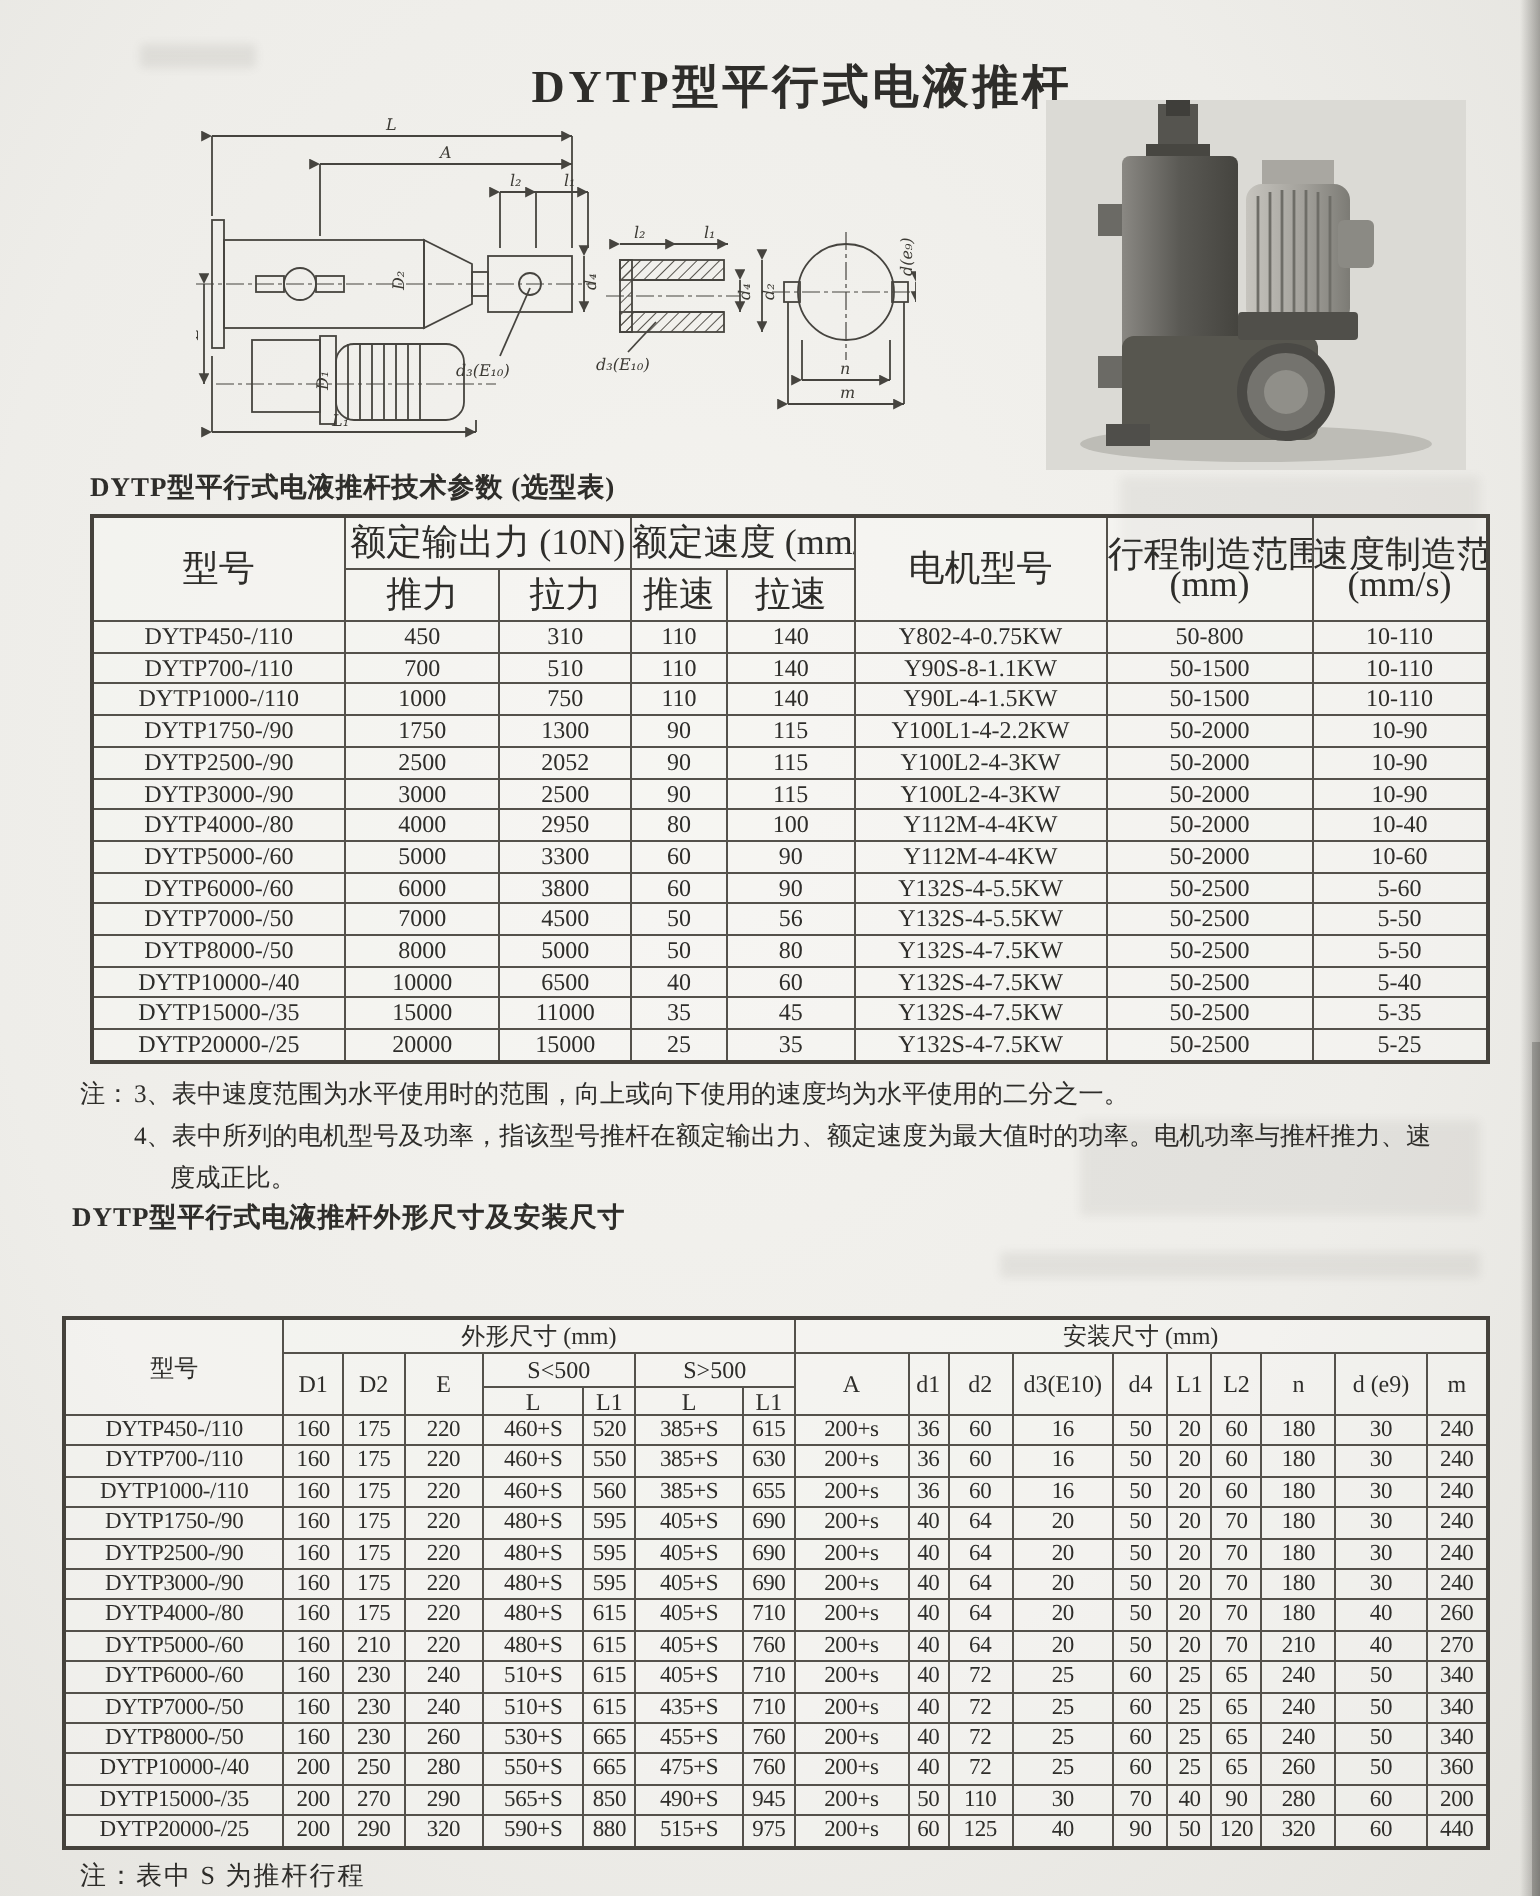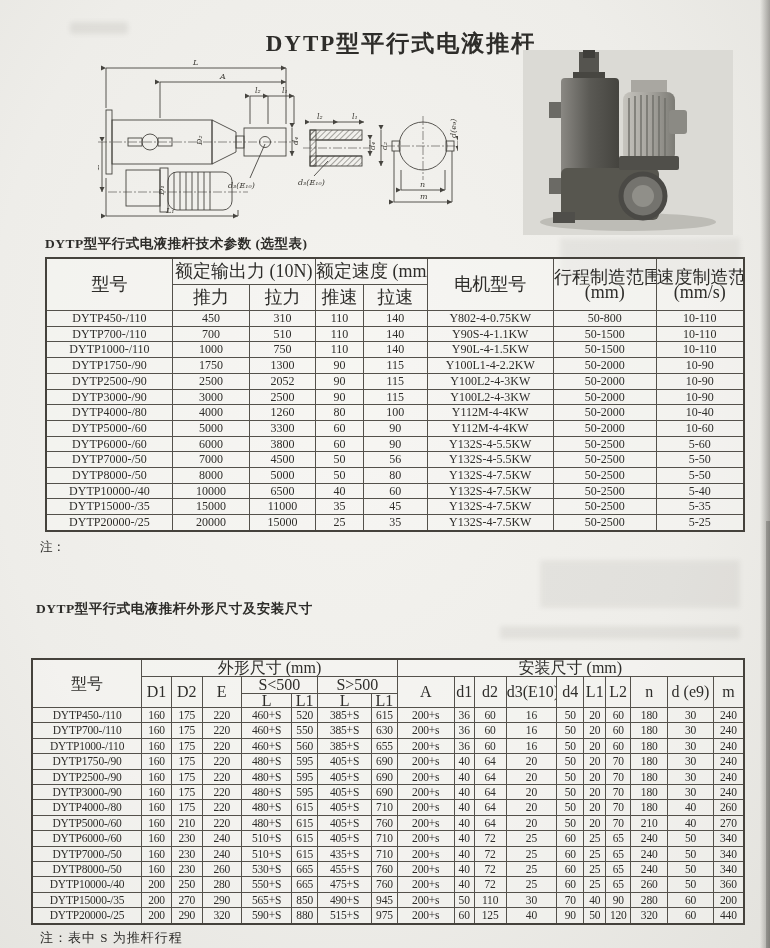--- a/index.html
+++ b/index.html
@@ -26,21 +26,21 @@
   table{border-collapse:collapse;table-layout:fixed;position:absolute;background:rgba(250,250,247,.4);}
   th,td{border:1px solid #54514b;font-weight:normal;text-align:center;vertical-align:middle;
     padding:0;overflow:hidden;white-space:nowrap;}
   table{border:2px solid #45423c;}
 
   #t1{left:45px;top:257px;width:700px;}
   #t1 th{font-size:18px;height:25px;line-height:15px;}
   #t1 tbody td{font-size:12px;height:14.7px;line-height:14.7px;}
 
   #t2{left:31px;top:658px;width:714px;}
-  #t2 th{font-size:16px;height:16px;line-height:14px;}
+  #t2 th{font-size:12px;height:16px;line-height:14px;}
   #t2 tr.sub2 th{height:13px;line-height:12px;}
   #t2 tbody td{font-size:11.5px;height:14.4px;line-height:14.4px;letter-spacing:-.2px;}
 
   .notes{position:absolute;left:40px;top:537px;width:690px;font-size:12.6px;}
   .notes .note-label{position:absolute;left:0;top:0;line-height:21px;}
   .note-items{margin-left:27px;width:660px;}
   .note-item{line-height:21px;padding-left:18px;text-indent:-18px;}
 
   .footnote{position:absolute;left:40px;top:929px;font-size:13px;letter-spacing:1px;}
 
@@ -246,21 +246,21 @@
         <td>Y802-4-0.75KW</td>
         <td>50-800</td>
         <td>10-110</td>
       </tr>
       <tr>
         <td>DYTP700-/110</td>
         <td>700</td>
         <td>510</td>
         <td>110</td>
         <td>140</td>
-        <td>Y90S-4-1.1KW</td>
+        <td>Y90S-8-1.1KW</td>
         <td>50-1500</td>
         <td>10-110</td>
       </tr>
       <tr>
         <td>DYTP1000-/110</td>
         <td>1000</td>
         <td>750</td>
         <td>110</td>
         <td>140</td>
         <td>Y90L-4-1.5KW</td>
@@ -293,21 +293,21 @@
         <td>2500</td>
         <td>90</td>
         <td>115</td>
         <td>Y100L2-4-3KW</td>
         <td>50-2000</td>
         <td>10-90</td>
       </tr>
       <tr>
         <td>DYTP4000-/80</td>
         <td>4000</td>
-        <td>1260</td>
+        <td>2950</td>
         <td>80</td>
         <td>100</td>
         <td>Y112M-4-4KW</td>
         <td>50-2000</td>
         <td>10-40</td>
       </tr>
       <tr>
         <td>DYTP5000-/60</td>
         <td>5000</td>
         <td>3300</td>
@@ -376,20 +376,22 @@
         <td>Y132S-4-7.5KW</td>
         <td>50-2500</td>
         <td>5-25</td>
       </tr>
     </tbody>
 </table>
 
 <div class="notes">
   <span class="note-label">注：</span>
   <div class="note-items" id="note-items">
+      <div class="note-item">3、表中速度范围为水平使用时的范围，向上或向下使用的速度均为水平使用的二分之一。</div>
+      <div class="note-item">4、表中所列的电机型号及功率，指该型号推杆在额定输出力、额定速度为最大值时的功率。电机功率与推杆推力、速度成正比。</div>
     </div>
 </div>
 
 <div class="sec-title s2">DYTP型平行式电液推杆外形尺寸及安装尺寸</div>
 
 <table id="t2">
   <colgroup>
     <col style="width:15.4%">
       <col style="width:4.2%">
       <col style="width:4.3%">

